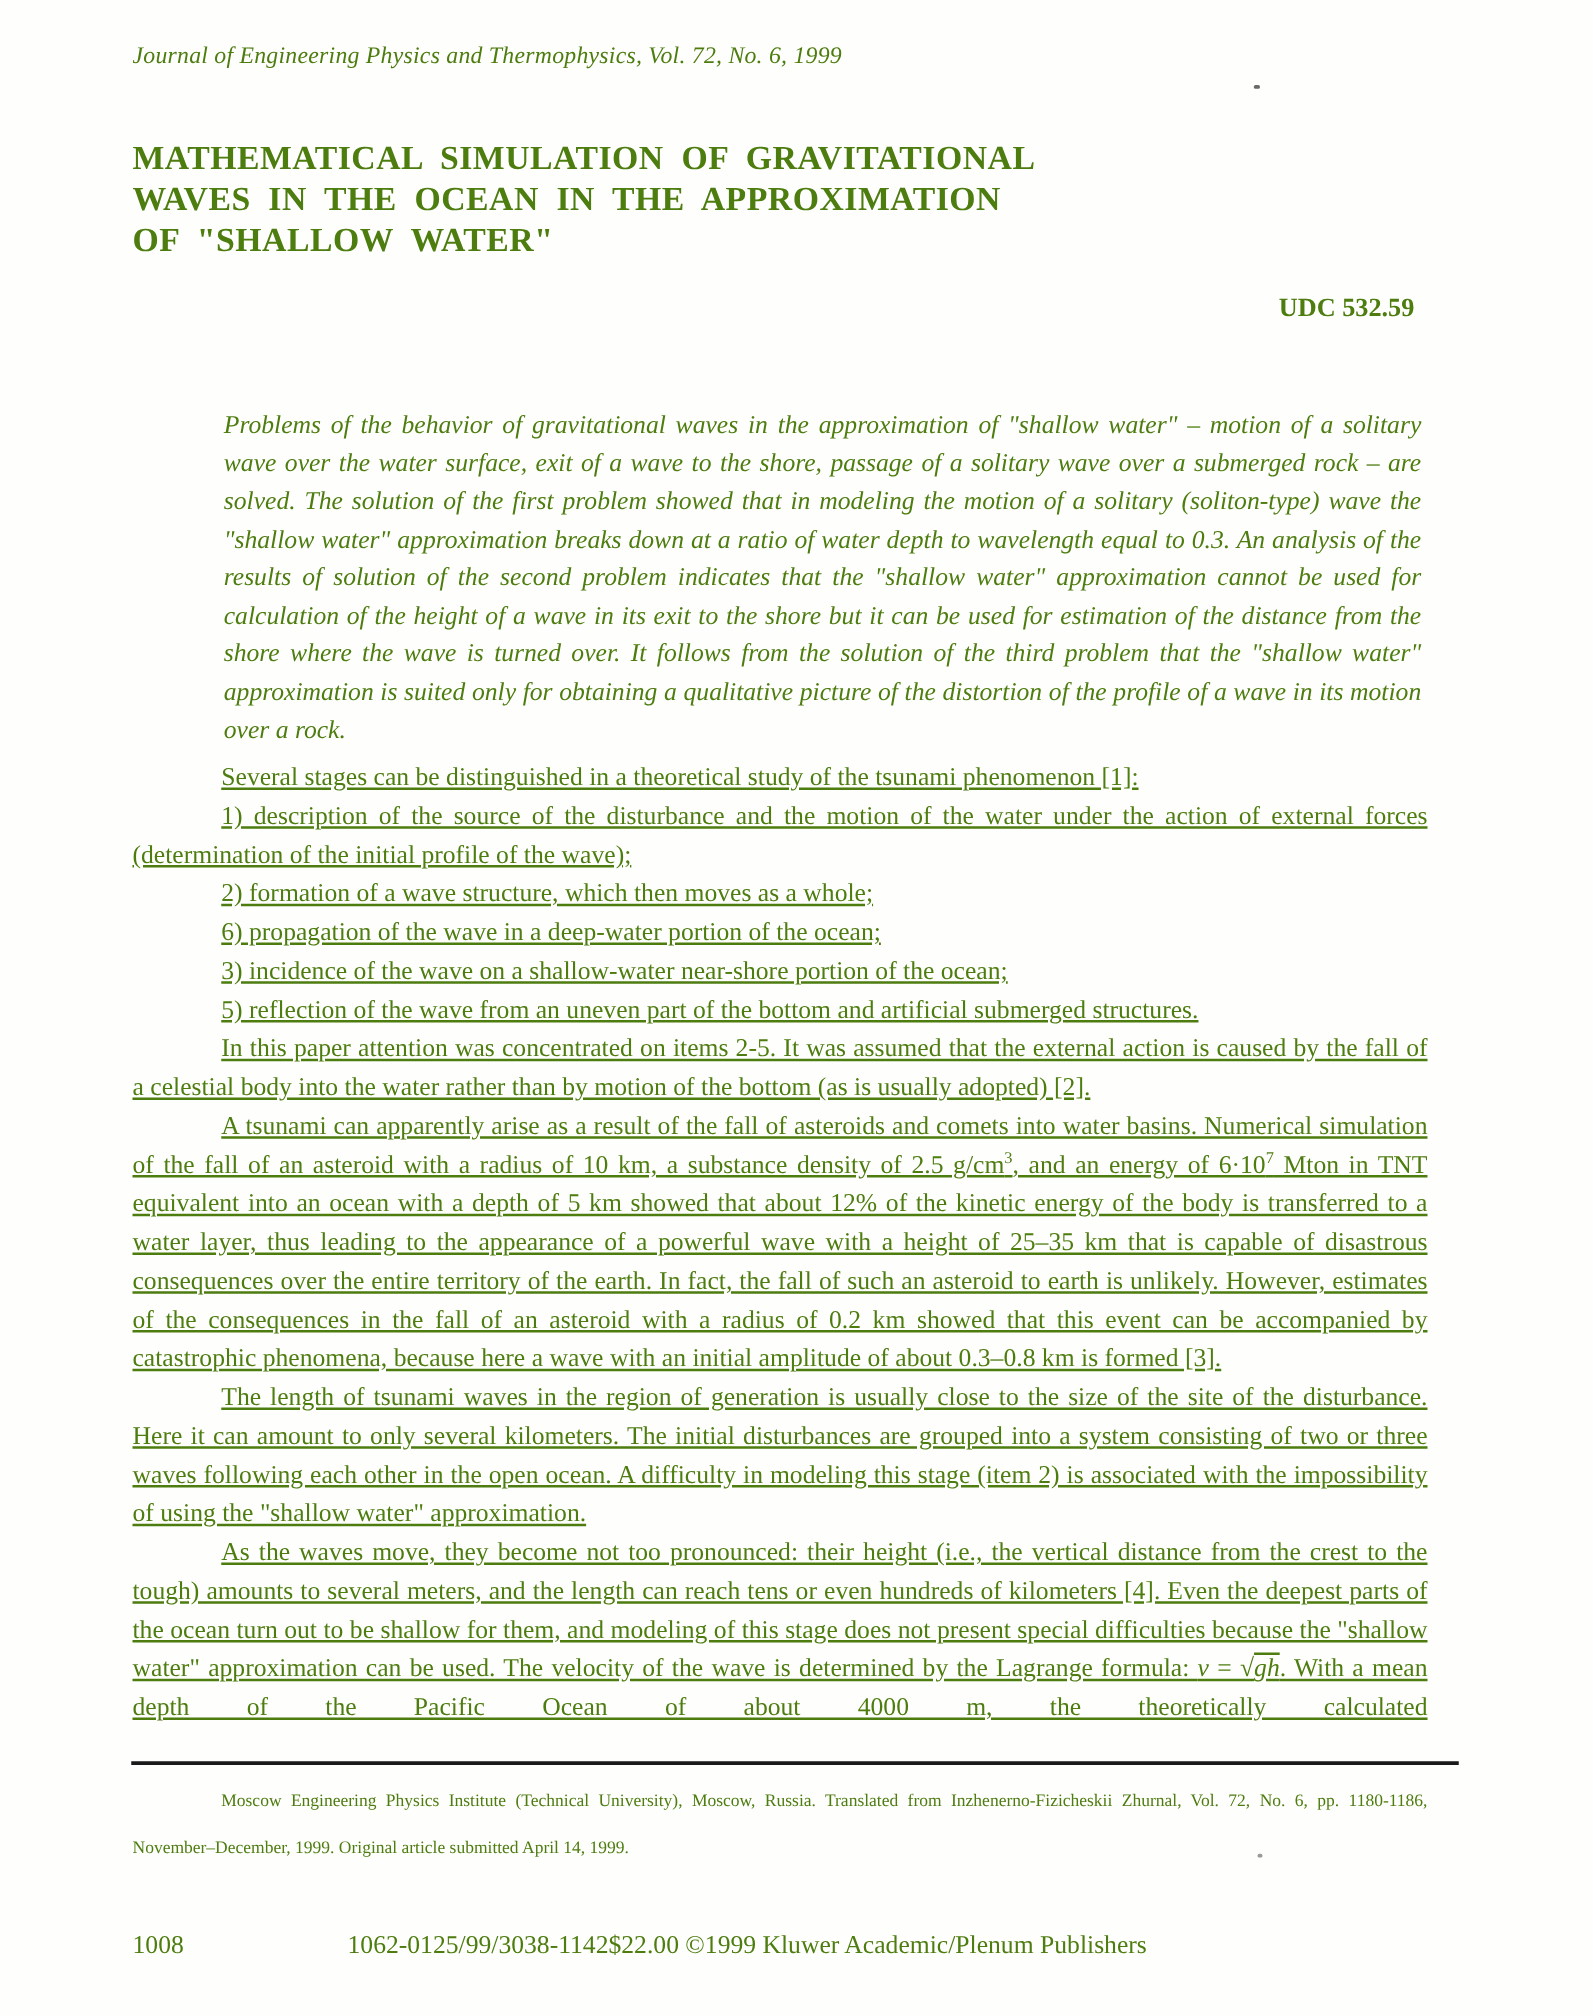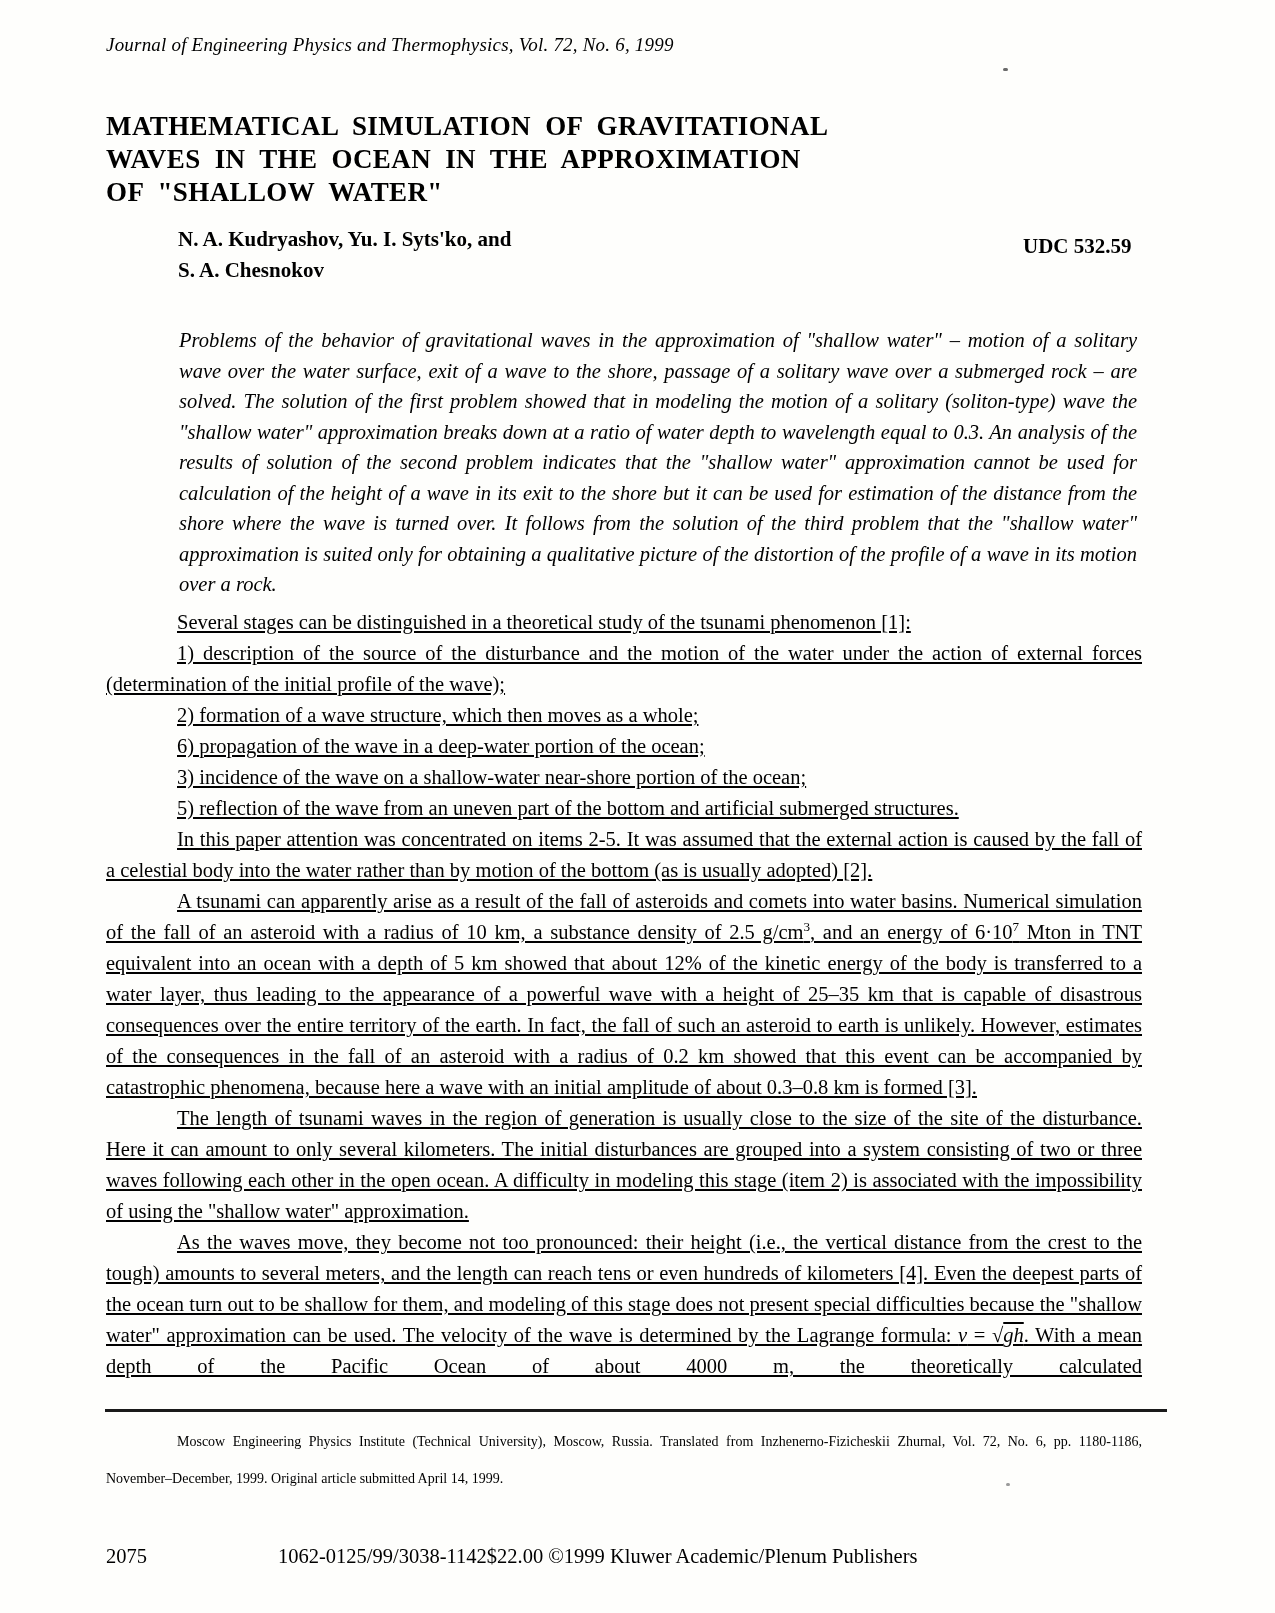--- a/index.html
+++ b/index.html
@@ -3,21 +3,21 @@
 <meta charset="utf-8">
 <style>
   html, body { margin: 0; padding: 0; background: #e8e8e8; }
   .page {
     position: relative;
     width: 1275px;
     height: 1613px;
     margin: 0 auto;
     background: #fefefc;
     font-family: "Liberation Serif", "DejaVu Serif", serif;
-    color: #000000;
+    color: #4d7c0f;
     overflow: hidden;
   }
   .journal-header {
     position: absolute;
     left: 106px;
     top: 34px;
     font-style: italic;
     font-size: 19px;
     letter-spacing: 0.2px;
   }
@@ -142,24 +142,20 @@
   <div class="journal-header">Journal of Engineering Physics and Thermophysics, Vol. 72, No. 6, 1999</div>
 
   <div class="artifact-1"></div>
 
   <h1 class="title">
     <span class="t-line">MATHEMATICAL SIMULATION OF GRAVITATIONAL</span>
     <span class="t-line">WAVES IN THE OCEAN IN THE APPROXIMATION</span>
     <span class="t-line">OF "SHALLOW WATER"</span>
   </h1>
 
-  <div class="authors">
-    <div>N. A. Kudryashov, Yu. I. Syts'ko, and</div>
-    <div>S. A. Chesnokov</div>
-  </div>
 
   <div class="udc">UDC 532.59</div>
 
   <div class="abstract">Problems of the behavior of gravitational waves in the approximation of "shallow water" – motion of a solitary wave over the water surface, exit of a wave to the shore, passage of a solitary wave over a submerged rock – are solved. The solution of the first problem showed that in modeling the motion of a solitary (soliton-type) wave the "shallow water" approximation breaks down at a ratio of water depth to wavelength equal to 0.3. An analysis of the results of solution of the second problem indicates that the "shallow water" approximation cannot be used for calculation of the height of a wave in its exit to the shore but it can be used for estimation of the distance from the shore where the wave is turned over. It follows from the solution of the third problem that the "shallow water" approximation is suited only for obtaining a qualitative picture of the distortion of the profile of a wave in its motion over a rock.</div>
 
   <div class="bodytext">
     <p>Several stages can be distinguished in a theoretical study of the tsunami phenomenon [1]:</p>
     <p>1) description of the source of the disturbance and the motion of the water under the action of external forces (determination of the initial profile of the wave);</p>
     <p>2) formation of a wave structure, which then moves as a whole;</p>
     <p>6) propagation of the wave in a deep-water portion of the ocean;</p>
@@ -170,17 +166,17 @@
     <p>The length of tsunami waves in the region of generation is usually close to the size of the site of the disturbance. Here it can amount to only several kilometers. The initial disturbances are grouped into a system consisting of two or three waves following each other in the open ocean. A difficulty in modeling this stage (item 2) is associated with the impossibility of using the "shallow water" approximation.</p>
     <p class="force-justify"><span>As the waves move, they become not too pronounced: their height (i.e., the vertical distance from the crest to the tough) amounts to several meters, and the length can reach tens or even hundreds of kilometers [4]. Even the deepest parts of the ocean turn out to be shallow for them, and modeling of this stage does not present special difficulties because the "shallow water" approximation can be used. The velocity of the wave is determined by the Lagrange formula: </span><span class="var">v</span><span> = </span><span class="sqrt-wrap"><span>√</span><span class="radicand">gh</span></span><span>. With a mean depth of the Pacific Ocean of about 4000 m, the theoretically calculated</span></p>
   </div>
 
   <div class="footnote-rule"></div>
 
   <div class="footnote">Moscow Engineering Physics Institute (Technical University), Moscow, Russia. Translated from Inzhenerno-Fizicheskii Zhurnal, Vol. 72, No. 6, pp. 1180-1186, November–December, 1999. Original article submitted April 14, 1999.</div>
 
   <div class="artifact-2"></div>
 
-  <div class="page-number">2075</div>
+  <div class="page-number">1008</div>
 
   <div class="copyright">1062-0125/99/3038-1142$22.00 ©1999 Kluwer Academic/Plenum Publishers</div>
 
 </div>
 
 </body></html>

